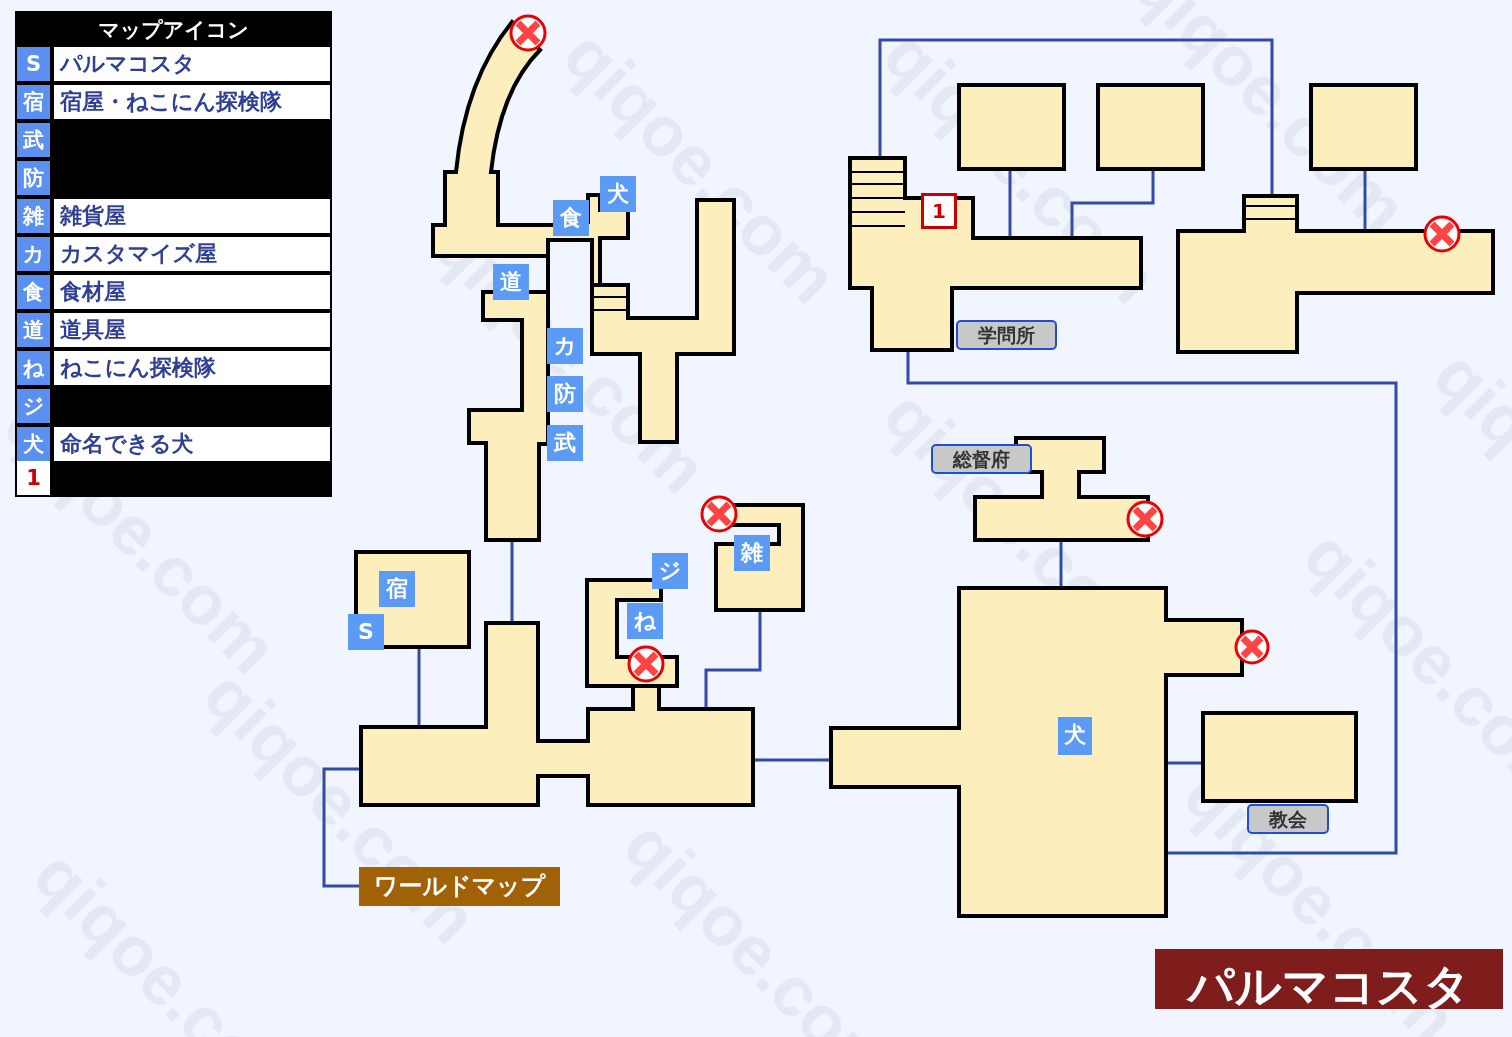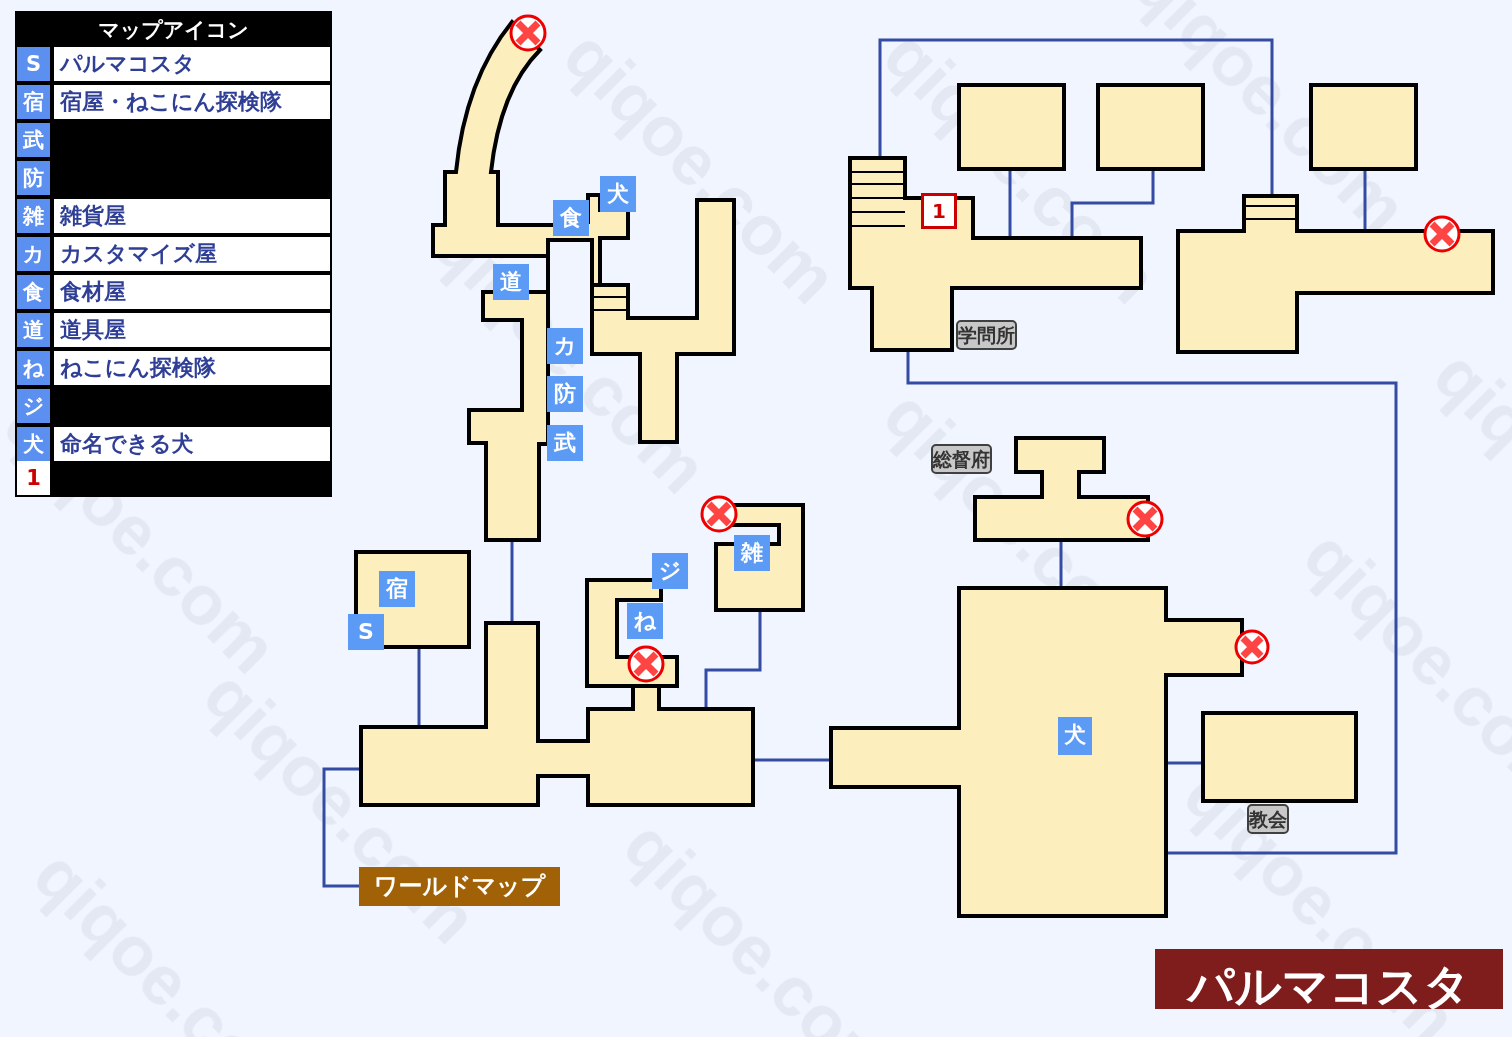--- a/index.html
+++ b/index.html
@@ -7,21 +7,21 @@
          font-family:"DejaVu Sans", "Liberation Sans", sans-serif; }
   #map { position:absolute; left:0; top:0; }
   .legend { position:absolute; left:15px; top:11px; width:317px; background:#000000; padding:2px; box-sizing:border-box; }
   .legend .hdr { color:#fff; font-weight:bold; font-size:21px; text-align:center; height:34px; line-height:34px; }
   .legend .row { display:flex; height:34px; margin-bottom:4px; }
   .legend .ic { width:33px; background:#5b8ff0; color:#fff; font-weight:bold; font-size:21px; text-align:center; line-height:34px; margin-right:4px; }
   .legend .ic.item { background:#fff; color:#cc0000; }
   .legend .lbl { flex:1; background:#fff; color:#2f3f95; font-weight:bold; font-size:22px; line-height:34px; padding-left:6px; white-space:nowrap; overflow:hidden; }
   .mk { position:absolute; width:36px; height:36px; background:#5b9bf5; color:#fff; font-weight:bold; font-size:22px; text-align:center; line-height:36px; }
   .item-mk { position:absolute; width:30px; height:30px; background:#fff; border:3px solid #cc0000; color:#cc0000; font-weight:bold; font-size:20px; text-align:center; line-height:30px; }
-  .bld { position:absolute; background:#c8c8c8; border:2px solid #404040; border-radius:5px; color:#333; font-weight:bold; font-size:19px; padding:0 0; height:26px; line-height:26px; }
+  .bld { position:absolute; background:#c8c8c8; border:2px solid #1d4ed8; border-radius:5px; color:#333; font-weight:bold; font-size:19px; padding:0 20px; height:26px; line-height:26px; }
   .world { position:absolute; left:359px; top:867px; width:201px; height:39px; background:#a16207; color:#fff; font-weight:bold; font-size:24px; line-height:39px; text-align:center; }
   .title { position:absolute; left:1155px; top:949px; width:348px; height:60px; background:#7f1d1d; color:#fff; font-weight:bold; font-size:46px; line-height:74px; text-align:center; }
 </style>
 </head>
 <body>
 
 <svg id="map" width="1512" height="1037" viewBox="0 0 1512 1037">
 
   <g fill="#dde2ec" font-size="70" font-weight="bold" font-family="Liberation Sans, sans-serif" opacity="0.7">
     <text transform="translate(560,60) rotate(45)">qiqoe.com</text>

